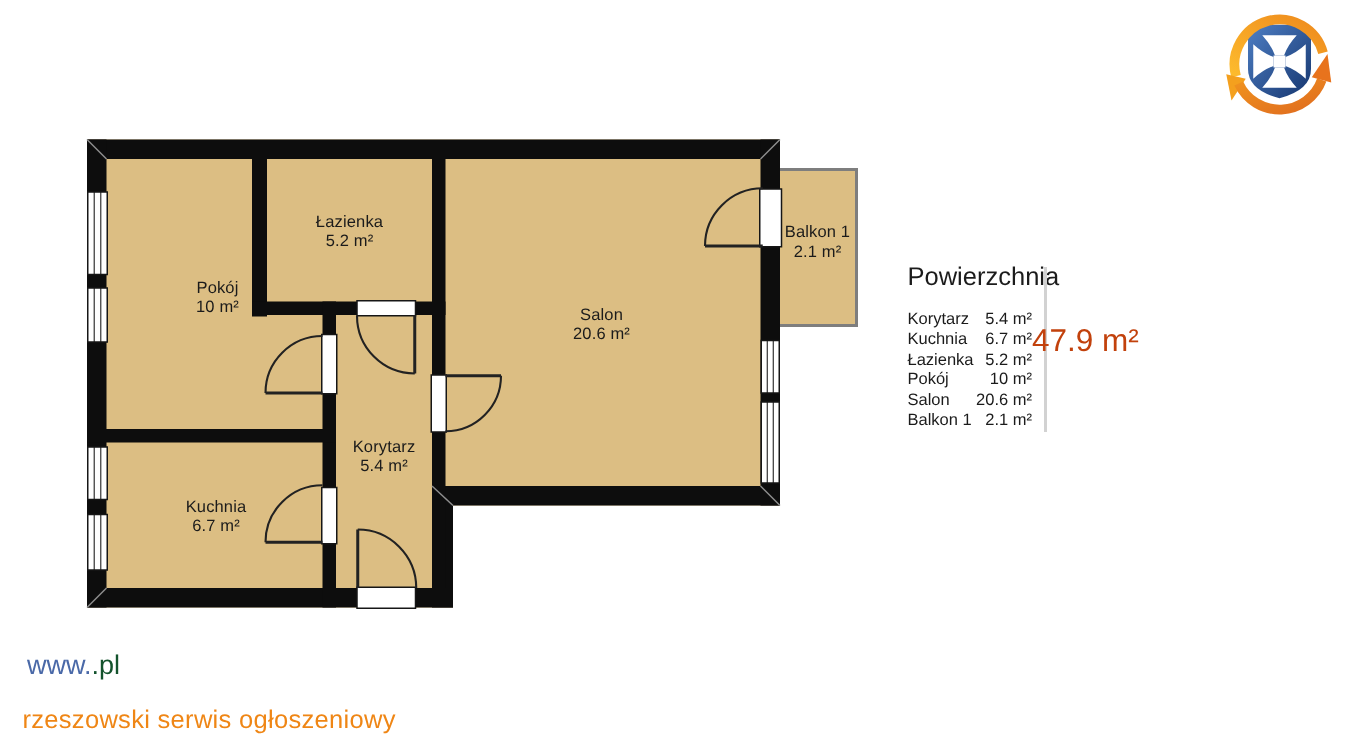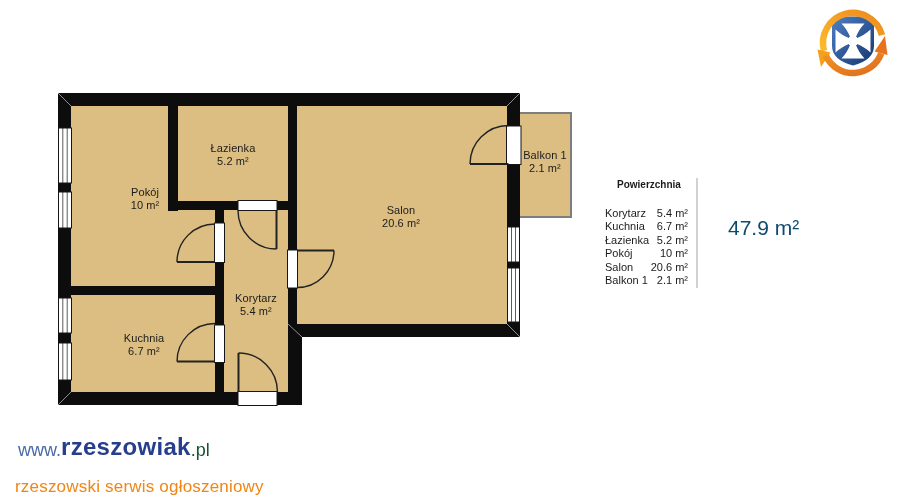--- a/index.html
+++ b/index.html
@@ -6,27 +6,27 @@
   .stage {
     position:relative; width:900px; height:500px; background:#ffffff;
     font-family:"Liberation Sans","DejaVu Sans",sans-serif; overflow:hidden;
   }
   .plan-svg { position:absolute; left:0; top:0; }
   .room-label {
     position:absolute; width:120px; text-align:center;
     font-size:11px; line-height:12.5px; color:#1b1b1b; letter-spacing:0.1px;
   }
   .legend { position:absolute; left:605px; top:179px; width:83px; color:#1b1b1b; }
-  .legend-title { font-size:10px; font-weight:bold; line-height:12px; margin-bottom:16px;margin-left:12px; }
+  .legend-title { font-size:17px; font-weight:normal; line-height:12px; margin-bottom:16px; }
   .legend-row { display:flex; justify-content:space-between; font-size:11px; line-height:13.4px; }
   .legend-row .val { text-align:right; }
   .legend-divider { position:absolute; left:696px; top:178px; width:2px; height:110px; background:#d2d2d2; }
-  .legend-total { position:absolute; left:728px; top:216px; font-size:21px; color:#0c4a6e; }
+  .legend-total { position:absolute; left:688px; top:216px; font-size:21px; color:#c2410c; }
   .branding { position:absolute; left:15px; top:433px; }
-  .brand-line1 { display:flex; align-items:flex-end; margin-left:3px; }
+  .brand-line1 { display:flex; align-items:center; margin-left:3px; }
   .brand-www  { font-size:18px; color:#4a69a8; }
   .brand-name { font-size:24px; font-weight:bold; color:#263e8c; letter-spacing:0.3px; }
   .brand-tld  { font-size:18px; color:#14532d; }
   .brand-tagline { font-size:17px; color:#ef8615; margin-top:16px; letter-spacing:0.2px; }
   .logo { position:absolute; left:816px; top:4px; }
 </style>
 </head>
 <body>
 
 <div class="stage">
@@ -214,19 +214,18 @@
       <path d="M66,31.2 A30 30 0 1 0 8,46.8" fill="none" stroke="url(#gYellow)" stroke-width="6.5"></path>
       <polygon points="1.5,45.5 14.5,48.5 5,63" fill="#f4a01e"></polygon>
       <path d="M9.8,51.7 A30 30 0 0 0 65.2,49.3" fill="none" stroke="url(#gOrange)" stroke-width="6.5"></path>
       <polygon points="69,32 58.5,47.5 71.5,51" fill="#e8731d"></polygon>
     </g>
   </svg>
 
   <div class="branding">
     <div class="brand-line1">
       <span class="brand-www">www.</span>
-      <span class="brand-name">rzeszowiak</span>
       <span class="brand-tld">.pl</span>
     </div>
     <div class="brand-tagline">rzeszowski serwis ogłoszeniowy</div>
   </div>
 
 </div>
 
 </body></html>

